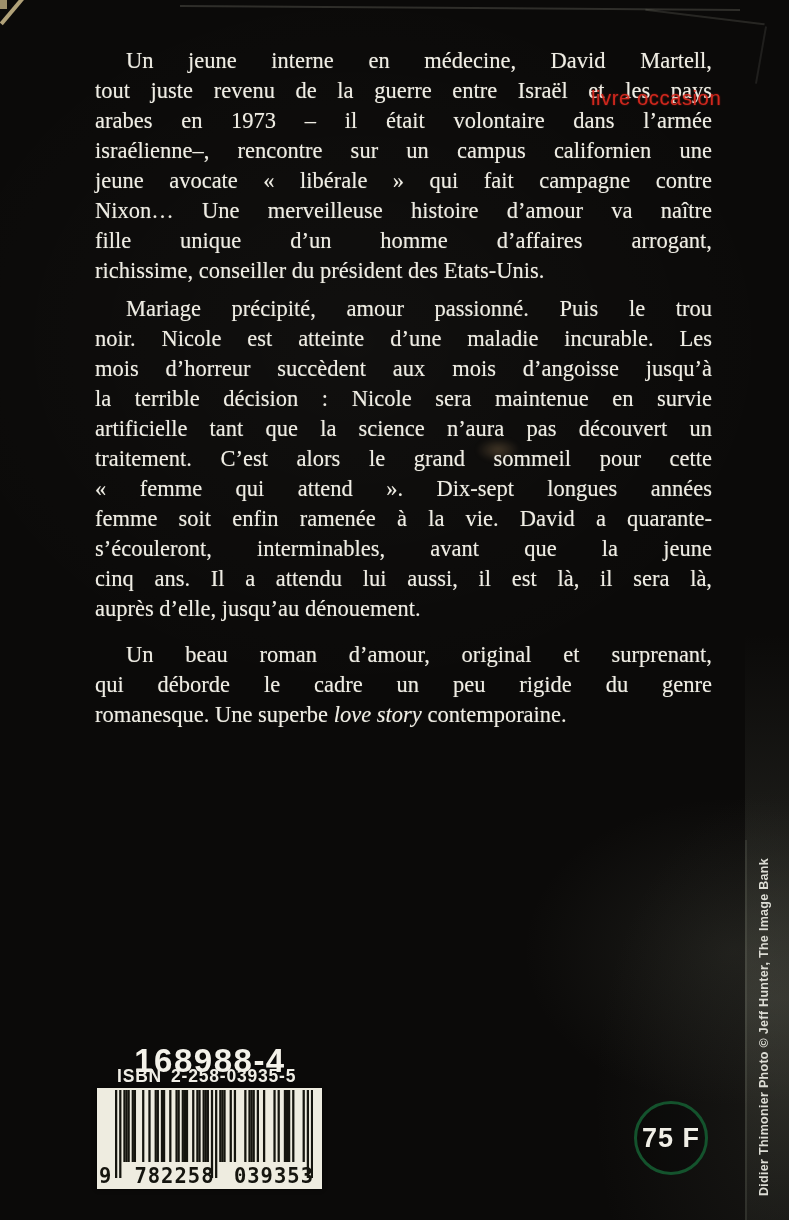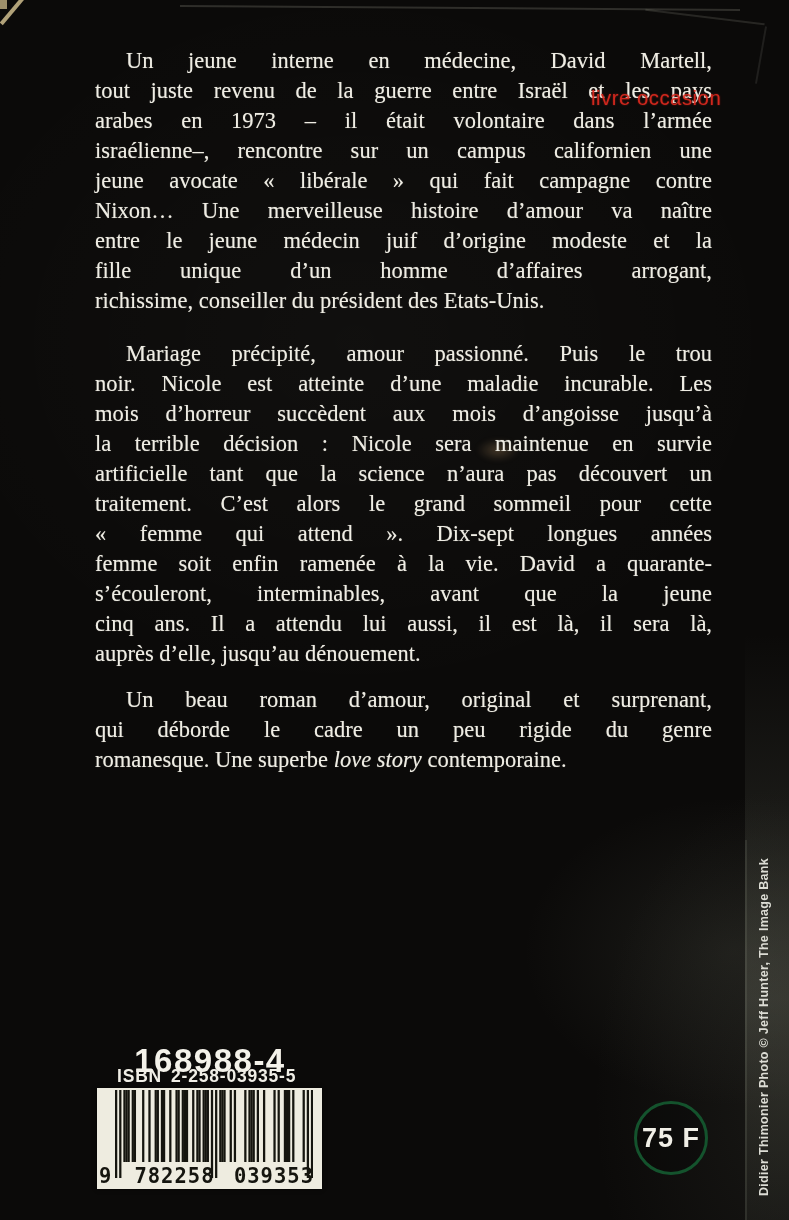--- a/index.html
+++ b/index.html
@@ -43,21 +43,21 @@
     background:radial-gradient(ellipse, rgba(155,125,85,.38), transparent 70%);
     filter:blur(2px);pointer-events:none;}
 
   
   .body-text{
     position:absolute;left:95px;top:46px;width:617px;
     color:#efede4;font-size:22.5px;line-height:30px;
     text-shadow:0 0 1px rgba(240,238,228,.45);
   }
   .para{}
-  .para:nth-child(2){margin-top:23px;}
+  .para:nth-child(2){margin-top:8px;}
   .para:nth-child(3){margin-top:16px;}
   .line{height:30px;white-space:nowrap;}
   .line.j{white-space:normal;text-align:justify;text-align-last:justify;}
   .line.ind{text-indent:31px;}
   .it{font-style:italic;}
 
   
   .stamp{
     position:absolute;left:591px;top:86px;
     font-family:"Liberation Sans", sans-serif;
@@ -124,21 +124,20 @@
   <div class="smudge"></div>
 
   <div id="body-text" class="body-text">
       <div class="para">
         <div class="line j ind">Un jeune interne en médecine, David Martell,</div>
         <div class="line j">tout juste revenu de la guerre entre Israël et les pays</div>
         <div class="line j">arabes en 1973 – il était volontaire dans l’armée</div>
         <div class="line j">israélienne–, rencontre sur un campus californien une</div>
         <div class="line j">jeune avocate « libérale » qui fait campagne contre</div>
         <div class="line j">Nixon… Une merveilleuse histoire d’amour va naître</div>
-        <div class="line j">entre le jeune médecin juif d’origine modeste et la</div>
         <div class="line j">fille unique d’un homme d’affaires arrogant,</div>
         <div class="line">richissime, conseiller du président des Etats-Unis.</div>
       </div>
       <div class="para">
         <div class="line j ind">Mariage précipité, amour passionné. Puis le trou</div>
         <div class="line j">noir. Nicole est atteinte d’une maladie incurable. Les</div>
         <div class="line j">mois d’horreur succèdent aux mois d’angoisse jusqu’à</div>
         <div class="line j">la terrible décision : Nicole sera maintenue en survie</div>
         <div class="line j">artificielle tant que la science n’aura pas découvert un</div>
         <div class="line j">traitement. C’est alors le grand sommeil pour cette</div>

